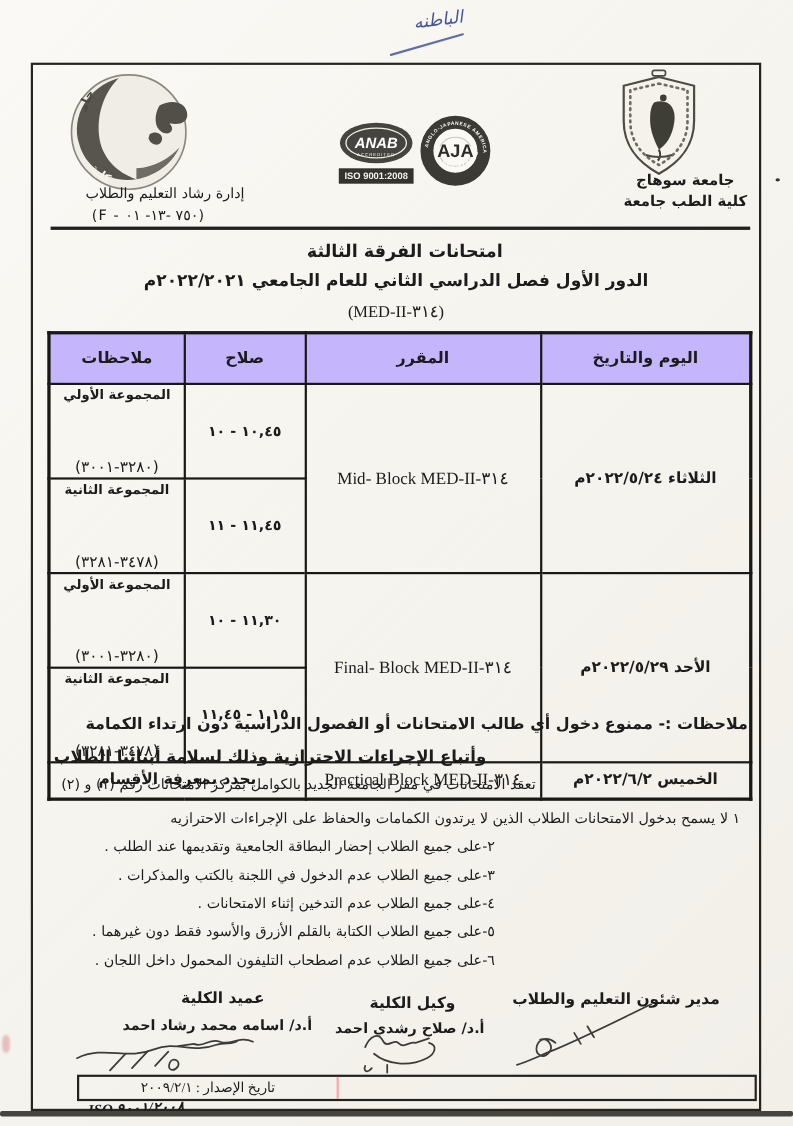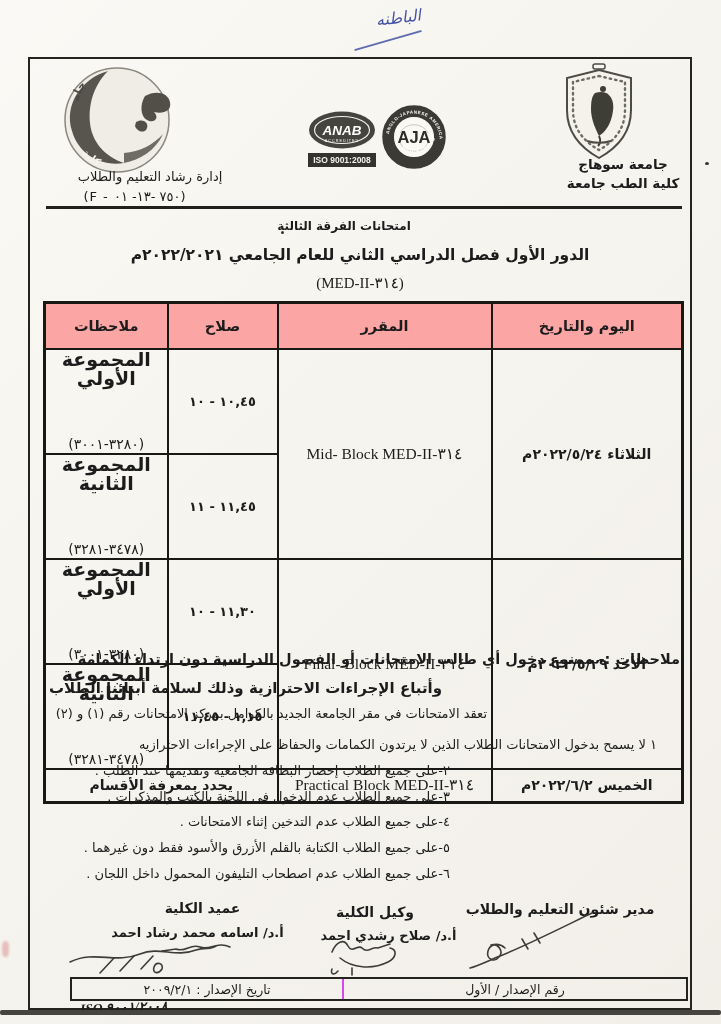--- a/index.html
+++ b/index.html
@@ -23,59 +23,59 @@
   .hand-note .stroke{position:absolute;left:12px;top:30px;width:70px;height:2px;
     background:#4553a4;transform:rotate(-9deg);border-radius:2px;opacity:.85;}
 
   .dept1{left:55px;top:169px;width:190px;font-size:13px;}
   .dept2{left:60px;top:189px;width:150px;font-size:13px;letter-spacing:1px;}
   .univ1{left:548px;top:156px;width:150px;font-size:13.5px;}
   .univ2{left:548px;top:175px;width:150px;font-size:13.5px;}
 
   .sepline{left:46px;top:206px;width:636px;height:3px;background:#20201c;}
 
-  .title1{left:144px;top:219px;width:400px;font-size:12px;}
+  .title1{left:168px;top:219px;width:400px;font-size:16px;}
   .title2{left:100px;top:246px;width:520px;font-size:15.5px;}
   .title3{left:260px;top:274px;width:200px;font-size:15px;}
 
   table.exam{position:absolute;left:43px;top:301px;width:638px;border-collapse:collapse;
     table-layout:fixed;border:3px solid #181814;}
   table.exam td{border:2px solid #181814;padding:0;vertical-align:middle;text-align:center;}
-  table.exam td.hd{background:#fca5a5;font-weight:700;font-size:14.5px;height:44px;}
+  table.exam td.hd{background:#c4b5fd;font-weight:700;font-size:14.5px;height:44px;}
   td.daycell{font-weight:700;font-size:14px;direction:rtl;margin-top:36px;}
   td.coursecell{font-family:"Liberation Serif",serif;font-size:15.5px;direction:ltr;}
   td.timecell{font-weight:700;font-size:13px;direction:ltr;}
   td.notecell{direction:rtl;}
-  td.notecell .grp{font-weight:700;font-size:19px;line-height:19px;}
+  td.notecell .grp{font-weight:700;font-size:12px;line-height:19px;}
   td.notecell .rng{font-size:14px;line-height:17px;direction:ltr;margin-top:48px;}
   td.mergecell{font-weight:700;font-size:14px;direction:rtl;}
 
   .note1{right:41px;top:651px;font-size:14.5px;}
   .note2{right:279px;top:679px;font-size:15px;}
   .note3{right:234px;top:706px;font-size:13px;}
   .rule{font-size:13px;}
-  .r1{right:64px;top:737px;}
+  .r1{right:48px;top:737px;}
   .r2{right:271px;top:763px;}
   .r3{right:271px;top:789px;}
   .r4{right:271px;top:814px;}
   .r5{right:271px;top:840px;}
   .r6{right:271px;top:866px;}
 
   .sig-title{font-size:14px;}
   .st-right{left:455px;top:901px;width:210px;}
   .st-mid{left:305px;top:904px;width:140px;}
   .st-left{left:140px;top:900px;width:125px;}
   .sig-name{font-size:13px;}
-  .sn-mid{left:296px;top:928px;width:185px;}
+  .sn-mid{left:280px;top:928px;width:185px;}
   .sn-left{left:80px;top:925px;width:235px;text-align:center;}
 
   .footer-tbl{left:70px;top:977px;width:618px;height:24px;border:2px solid #22221e;
     box-sizing:border-box;display:flex;}
   .footer-cell{display:flex;align-items:center;justify-content:center;font-size:12.5px;}
-  .fc-date{width:272px;border-right:2px solid #d946ef;box-sizing:border-box;}
+  .fc-date{width:236px;border-right:2px solid #fca5a5;box-sizing:border-box;font-family:Liberation Serif, serif;}
   .fc-no{flex:1;}
   .iso-note{left:80px;top:999px;font-size:13.5px;font-style:italic;font-weight:700;
     font-family:"Liberation Serif",serif;transform:rotate(-2deg);}
 
   .bottom-bar{left:0;top:1010px;width:721px;height:5px;background:#45443f;border-radius:2px;}
   .speck{background:#33322d;border-radius:50%;}
   .smudge{left:2px;top:941px;width:7px;height:16px;background:#d98a8a;opacity:.5;
     border-radius:40%;filter:blur(1px);}
 </style>
 </head>
@@ -238,19 +238,18 @@
     <path d="M298 66 C294 71 290 69 292 64"></path>
     <path d="M190 42 C177 36 170 46 160 42 C150 38 146 48 136 44 L122 46"></path>
     <path d="M30 57 C55 45 75 59 100 49 C120 41 135 53 156 45 C165 42 172 45 176 41"></path>
     <path d="M60 68 L74 53 M80 66 L94 51 M101 64 L113 51"></path>
     <path d="M122 64 C118 70 112 68 114 62 C116 56 124 58 122 64"></path>
   </g>
 </svg>
 
 <div class="abs footer-tbl">
   <div class="footer-cell fc-date rtl">تاريخ الإصدار : ٢٠٠٩/٢/١</div>
-  <div class="footer-cell fc-no rtl">رقم الإصدار / الأول</div>
 </div>
 <div class="abs ltr nowrap iso-note">ISO ٩٠٠١/٢٠٠٨</div>
 
 <div class="abs bottom-bar"></div>
 <div class="abs smudge"></div>
 <div class="abs speck" style="left:705px;top:162px;width:4px;height:3px;"></div>
 
 </body></html>

